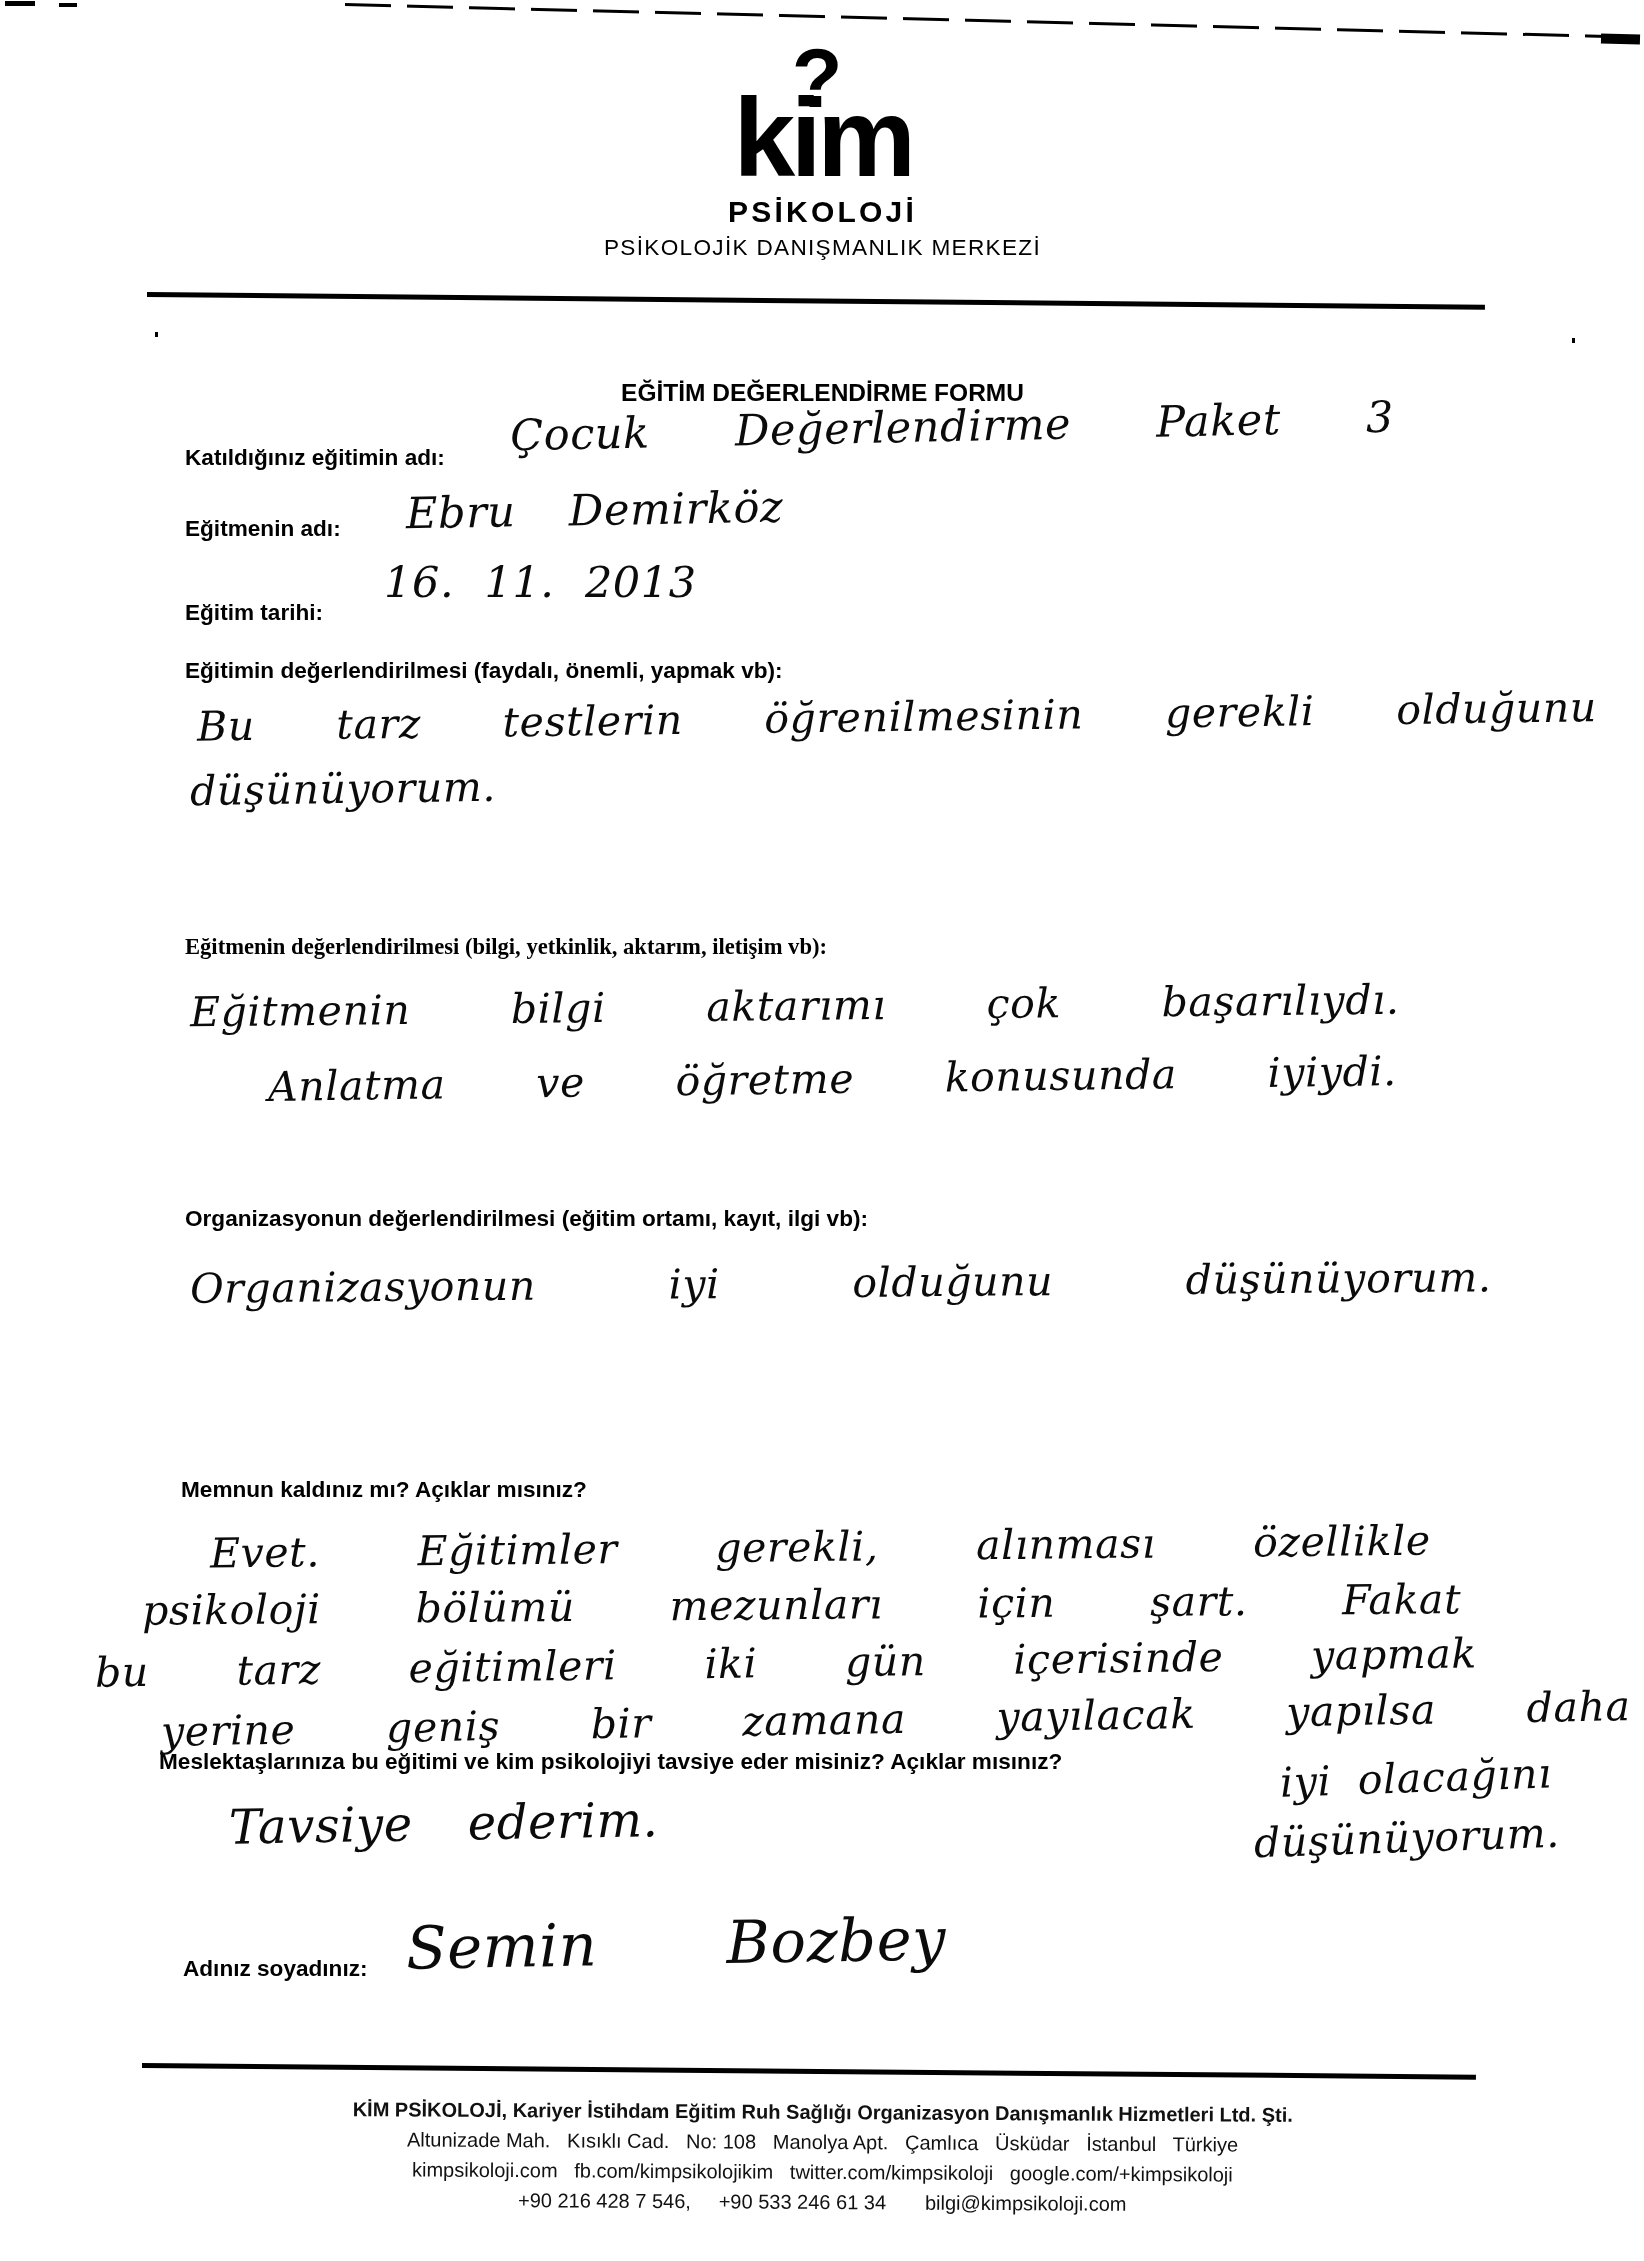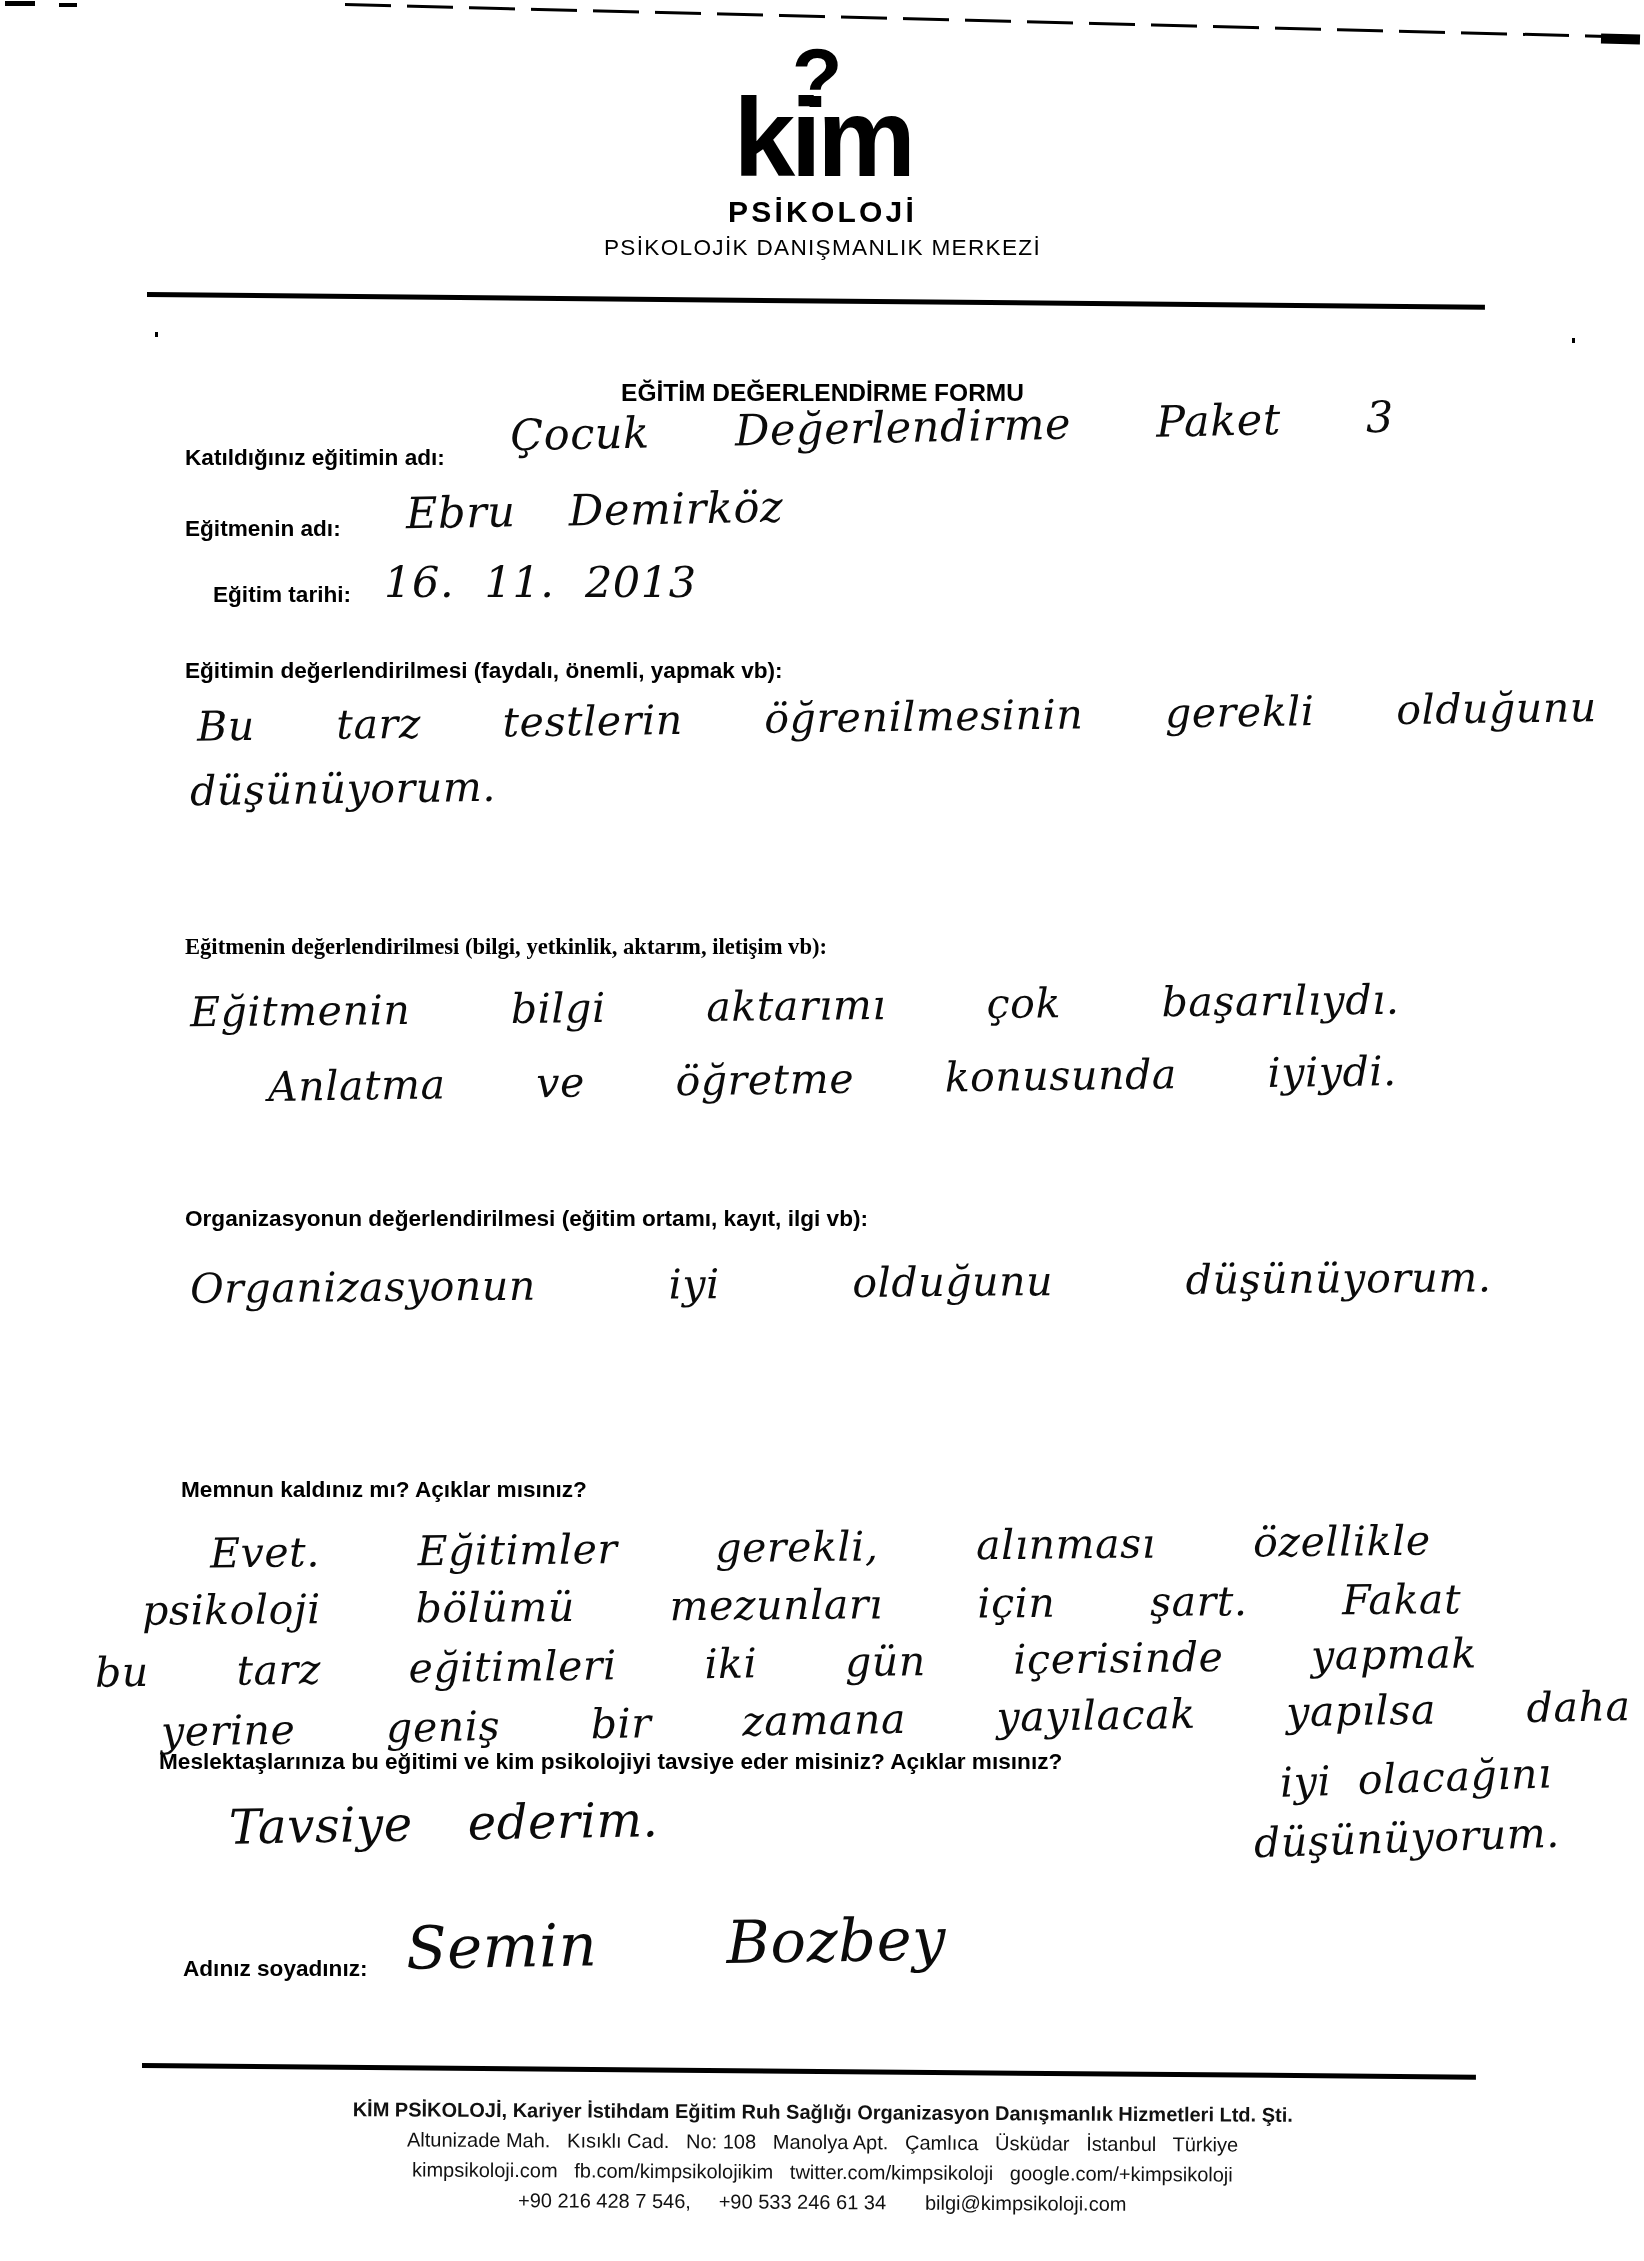--- a/index.html
+++ b/index.html
@@ -75,21 +75,21 @@
   <div class="rule" style="left:147px;top:292px;width:1338px;transform:rotate(0.55deg);"></div>
 
   <div class="title">EĞİTİM DEĞERLENDİRME FORMU</div>
 
   <div class="lbl" style="left:185px;top:445px;">Katıldığınız eğitimin adı:</div>
   <div class="hw" style="left:510px;top:405px;font-size:43px;word-spacing:71px;transform:rotate(-1.2deg);">Çocuk Değerlendirme Paket 3</div>
 
   <div class="lbl" style="left:185px;top:516px;">Eğitmenin adı:</div>
   <div class="hw" style="left:406px;top:489px;font-size:43px;word-spacing:39px;transform:rotate(-1deg);">Ebru Demirköz</div>
 
-  <div class="lbl" style="left:185px;top:582px;margin-left:28px;">Eğitim tarihi:</div>
+  <div class="lbl" style="left:185px;top:600px;">Eğitim tarihi:</div>
   <div class="hw" style="left:384px;top:561px;font-size:43px;word-spacing:16px;">16. 11. 2013</div>
 
   <div class="lbl" style="left:185px;top:658px;">Eğitimin değerlendirilmesi (faydalı, önemli, yapmak vb):</div>
   <div class="hw" style="left:197px;top:697px;word-spacing:68px;transform:rotate(-0.8deg);">Bu tarz testlerin öğrenilmesinin gerekli olduğunu</div>
   <div class="hw" style="left:190px;top:769px;transform:rotate(-0.8deg);">düşünüyorum.</div>
 
   <div class="lbl" style="left:185px;top:934px;font-family:Liberation Serif, serif;">Eğitmenin değerlendirilmesi (bilgi, yetkinlik, aktarım, iletişim vb):</div>
   <div class="hw" style="left:190px;top:986px;word-spacing:87px;transform:rotate(-0.6deg);">Eğitmenin bilgi aktarımı çok başarılıydı.</div>
   <div class="hw" style="left:268px;top:1059px;word-spacing:77px;transform:rotate(-0.8deg);">Anlatma ve öğretme konusunda iyiydi.</div>
 

